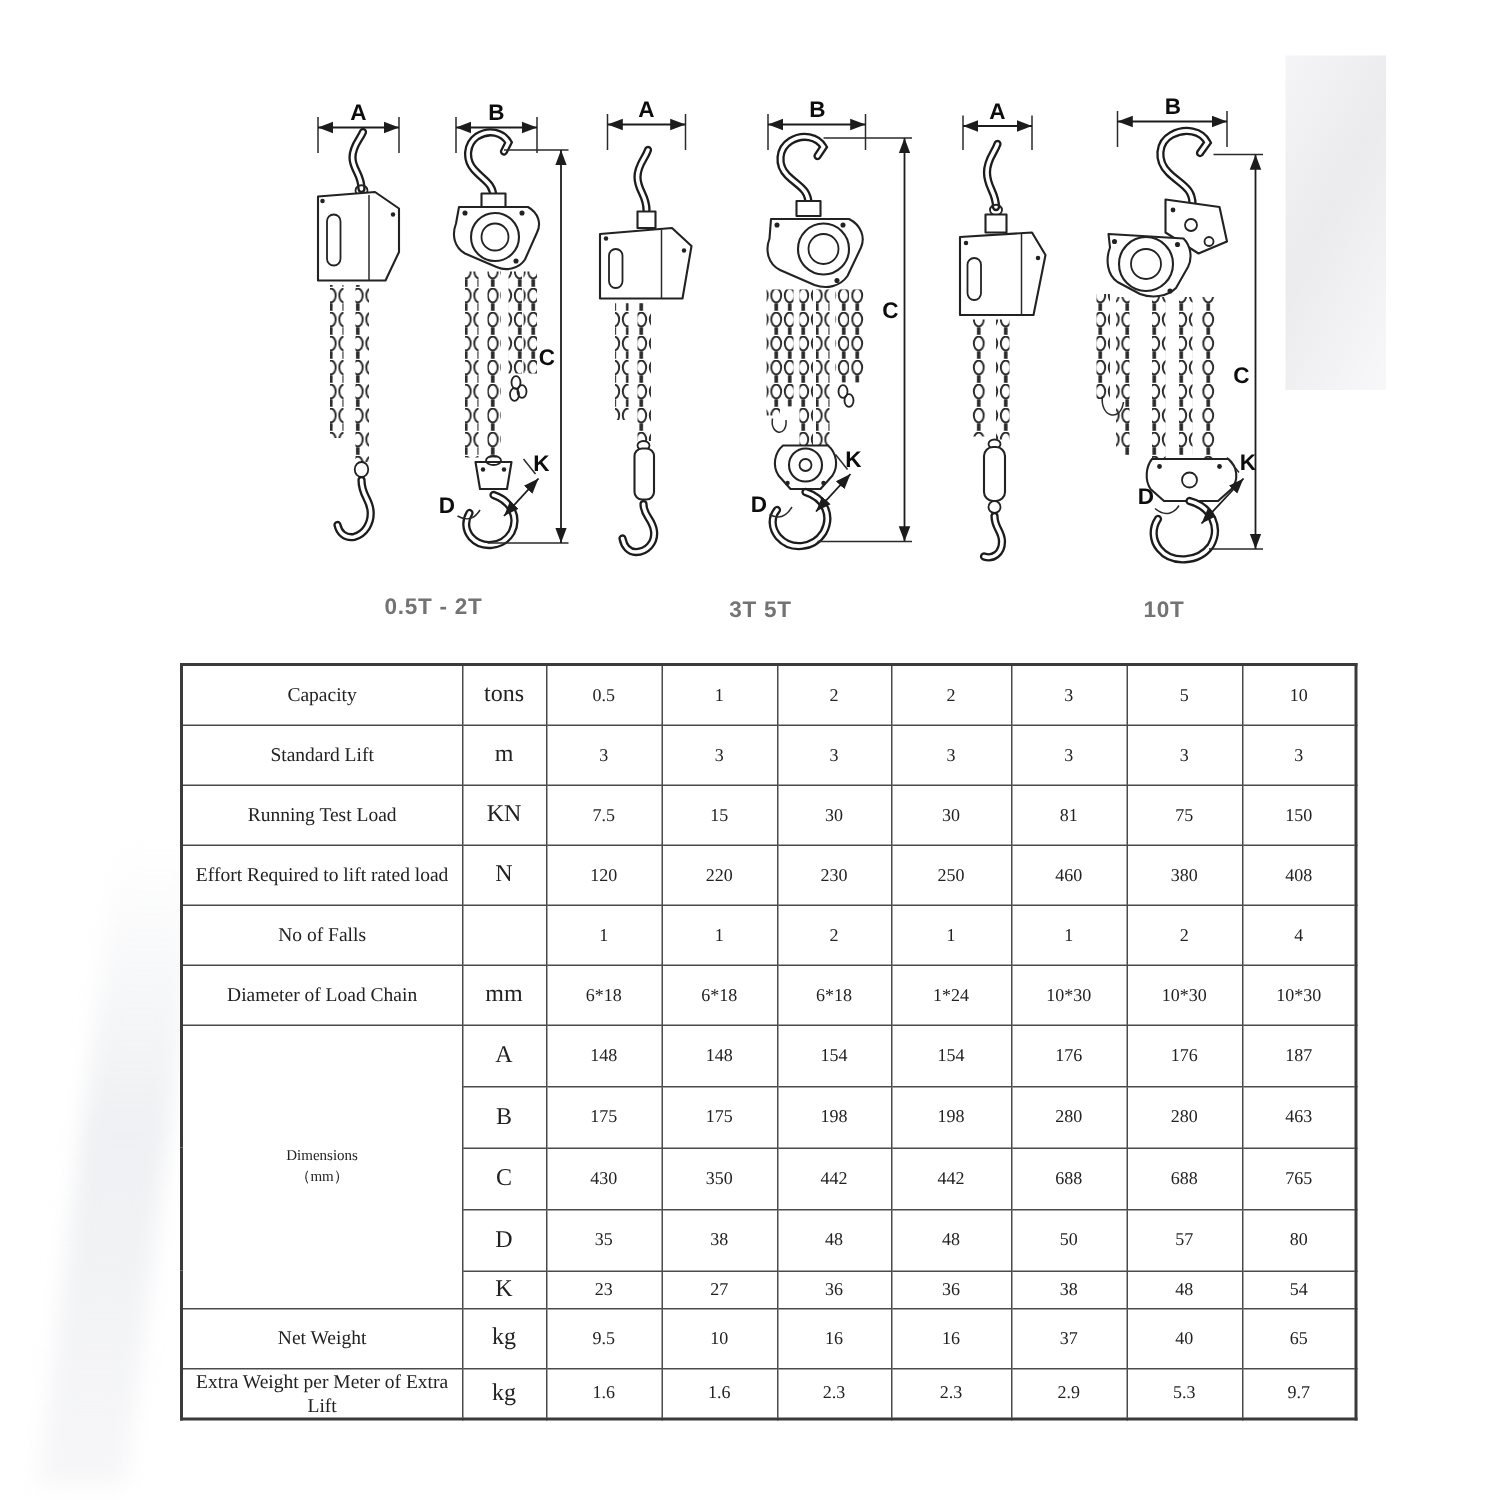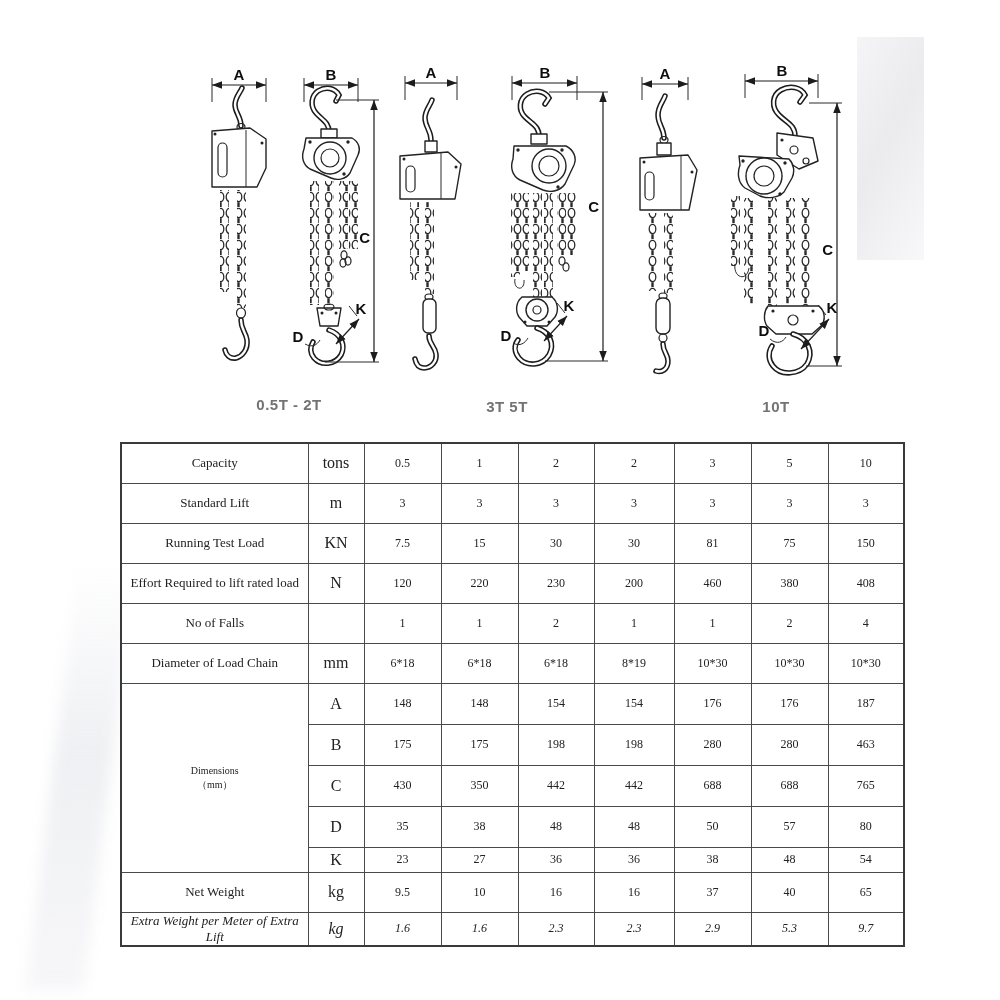--- a/index.html
+++ b/index.html
@@ -41,21 +41,21 @@
   table.spec td{
     border:1px solid #4a4a4a;text-align:center;vertical-align:middle;
     padding:0 2px;font-size:12px;color:#222;overflow:hidden;
   }
   table.spec td.lbl{font-size:13px;}
   table.spec td.unit{font-size:16px;}
   table.spec tr:nth-child(-n+6){height:40px;}
   table.spec tr:nth-child(n+7):nth-child(-n+10){height:41px;}
   table.spec tr:nth-child(11){height:25px;}
   table.spec tr:nth-child(12){height:40px;margin-left:28px;}
-  table.spec tr:nth-child(13){height:28px;font-style:italic;}
+  table.spec tr:nth-child(13){height:28px;}
   td.dims div{line-height:1.35;font-size:10px;}
 </style>
 </head>
 <body>
 
 <div class="bg-strip-right"></div>
 <div class="bg-streak-left"></div>
 
 <svg class="diagrams" width="1000" height="440" viewBox="0 0 1000 440">
   <defs>
@@ -304,21 +304,21 @@
         <td class="val">81</td>
         <td class="val">75</td>
         <td class="val">150</td>
       </tr>
       <tr>
         <td class="lbl">Effort Required to lift rated load</td>
         <td class="unit">N</td>
         <td class="val">120</td>
         <td class="val">220</td>
         <td class="val">230</td>
-        <td class="val">200</td>
+        <td class="val">250</td>
         <td class="val">460</td>
         <td class="val">380</td>
         <td class="val">408</td>
       </tr>
       <tr>
         <td class="lbl">No of Falls</td>
         <td class="unit"></td>
         <td class="val">1</td>
         <td class="val">1</td>
         <td class="val">2</td>
@@ -326,21 +326,21 @@
         <td class="val">1</td>
         <td class="val">2</td>
         <td class="val">4</td>
       </tr>
       <tr>
         <td class="lbl">Diameter of Load Chain</td>
         <td class="unit">mm</td>
         <td class="val">6*18</td>
         <td class="val">6*18</td>
         <td class="val">6*18</td>
-        <td class="val">8*19</td>
+        <td class="val">1*24</td>
         <td class="val">10*30</td>
         <td class="val">10*30</td>
         <td class="val">10*30</td>
       </tr>
       <tr>
         <td class="lbl dims" rowspan="5">
           <div>Dimensions</div>
           <div>（mm）</div>
         </td>
         <td class="unit">A</td>

